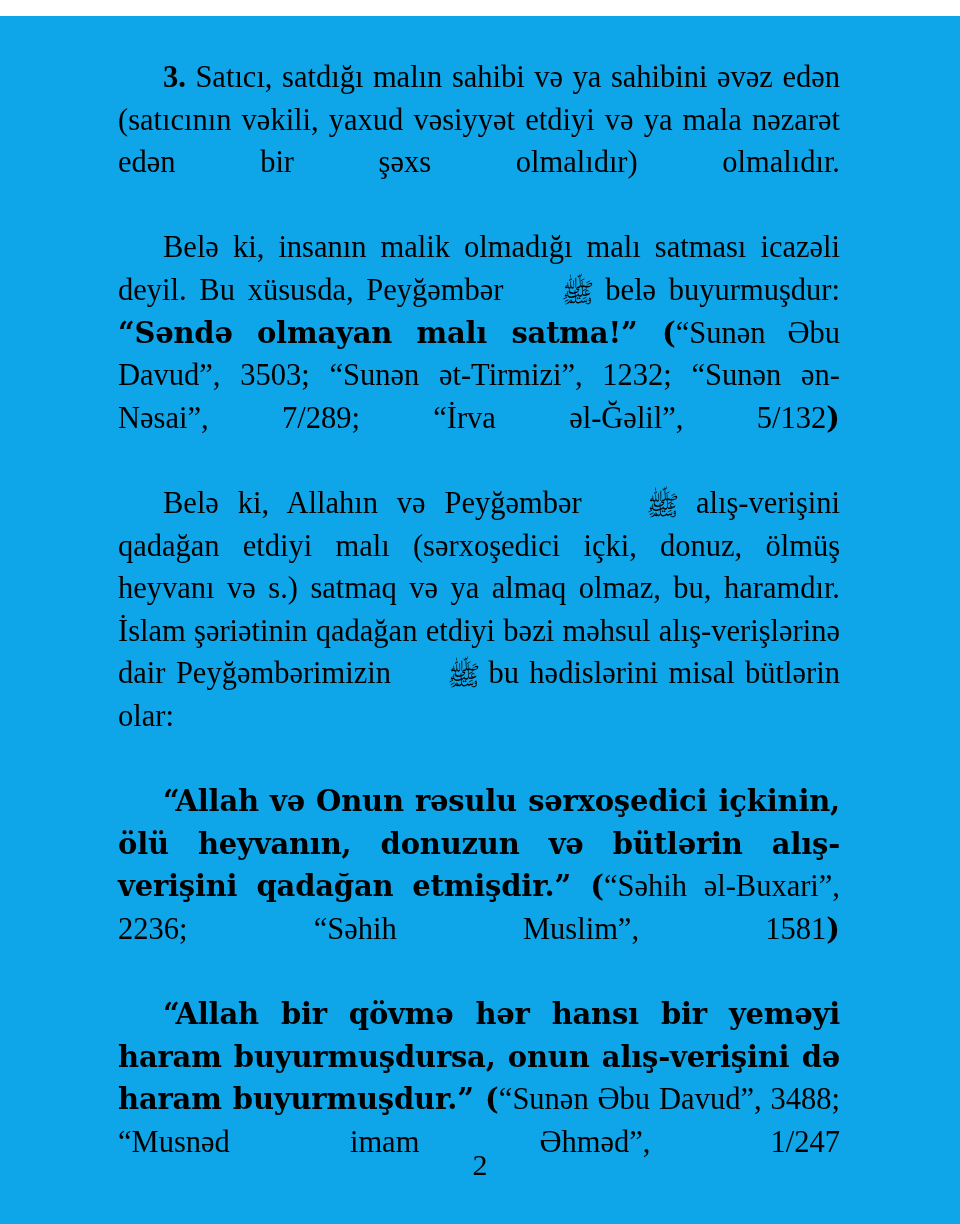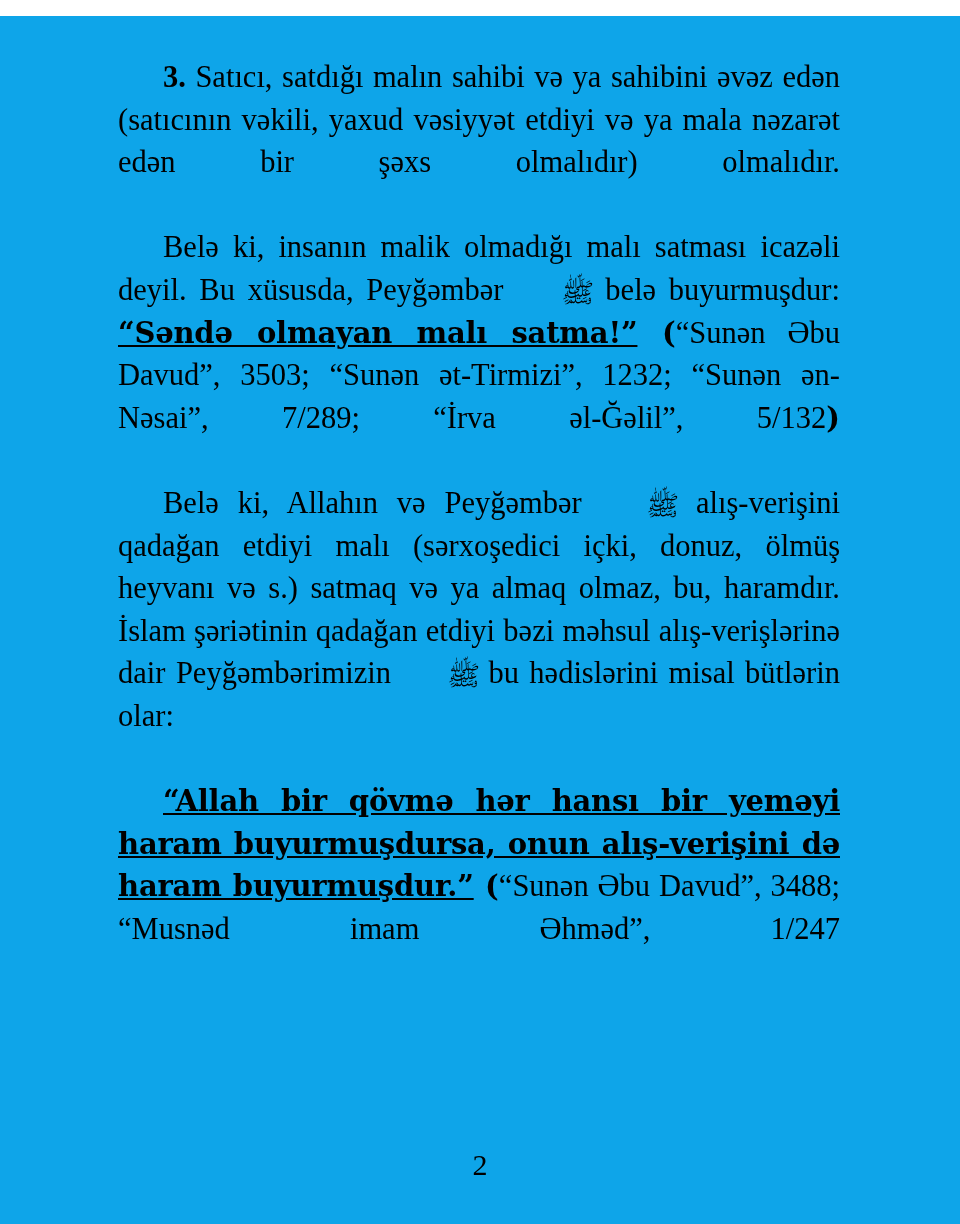--- a/index.html
+++ b/index.html
@@ -56,21 +56,20 @@
 
   .num {
     font-weight: bold;
   }
 
   .bq {
     font-weight: bold;
     font-family: "DejaVu Serif", "Liberation Serif", serif;
     font-size: 29px;
     letter-spacing: -0.2px;
-    text-decoration: underline;
   }
 
   .bpar {
     font-weight: bold;
     font-family: "DejaVu Serif", "Liberation Serif", serif;
     font-size: 29px;
   }
 
   .cite {
     font-weight: normal;
@@ -103,20 +102,21 @@
 
   <div class="textblock">
 
     <p class="para"><span class="num">3.</span><span> Satıcı, satdığı malın sahibi və ya sahibini əvəz edən (satıcının vəkili, yaxud vəsiyyət etdiyi və ya mala nəzarət edən bir şəxs olmalıdır) olmalıdır.</span></p>
 
     <p class="para"><span>Belə ki, insanın malik olmadığı malı satması icazəli deyil. Bu xüsusda, Peyğəmbər </span><span class="saw">ﷺ</span><span> belə buyurmuşdur: </span><span class="bq">“Səndə olmayan malı satma!”</span><span class="bpar"> (</span><span class="cite">“Sunən Əbu Davud”, 3503; “Sunən ət-Tirmizi”, 1232; “Sunən ən-Nəsai”, 7/289; “İrva əl-Ğəlil”, 5/132</span><span class="bpar">)</span></p>
 
 
     <p class="para"><span>Belə ki, Allahın və Peyğəmbər </span><span class="saw">ﷺ</span><span> alış-verişini qadağan etdiyi malı (sərxoşedici içki, donuz, ölmüş heyvanı və s.) satmaq və ya almaq olmaz, bu, haramdır. İslam şəriətinin qadağan etdiyi bəzi məhsul alış-verişlərinə dair Peyğəmbərimizin </span><span class="saw">ﷺ</span><span> bu hədislərini misal bütlərin olar:</span></p>
 
+    <p class="para"><span class="bq">“Allah və Onun rəsulu sərxoşedici içkinin, ölü heyvanın, donuzun və bütlərin alış-verişini qadağan etmişdir.”</span><span class="bpar"> (</span><span class="cite">“Səhih əl-Buxari”, 2236; “Səhih Muslim”, 1581</span><span class="bpar">)</span></p>
 
     <p class="para"><span class="bq">“Allah bir qövmə hər hansı bir yeməyi haram buyurmuşdursa, onun alış-verişini də haram buyurmuşdur.”</span><span class="bpar"> (</span><span class="cite">“Sunən Əbu Davud”, 3488; “Musnəd imam Əhməd”, 1/247</span></p>
 
   </div>
 
   <div class="pagenum">2</div>
 
 </div>
 
 </body></html>

